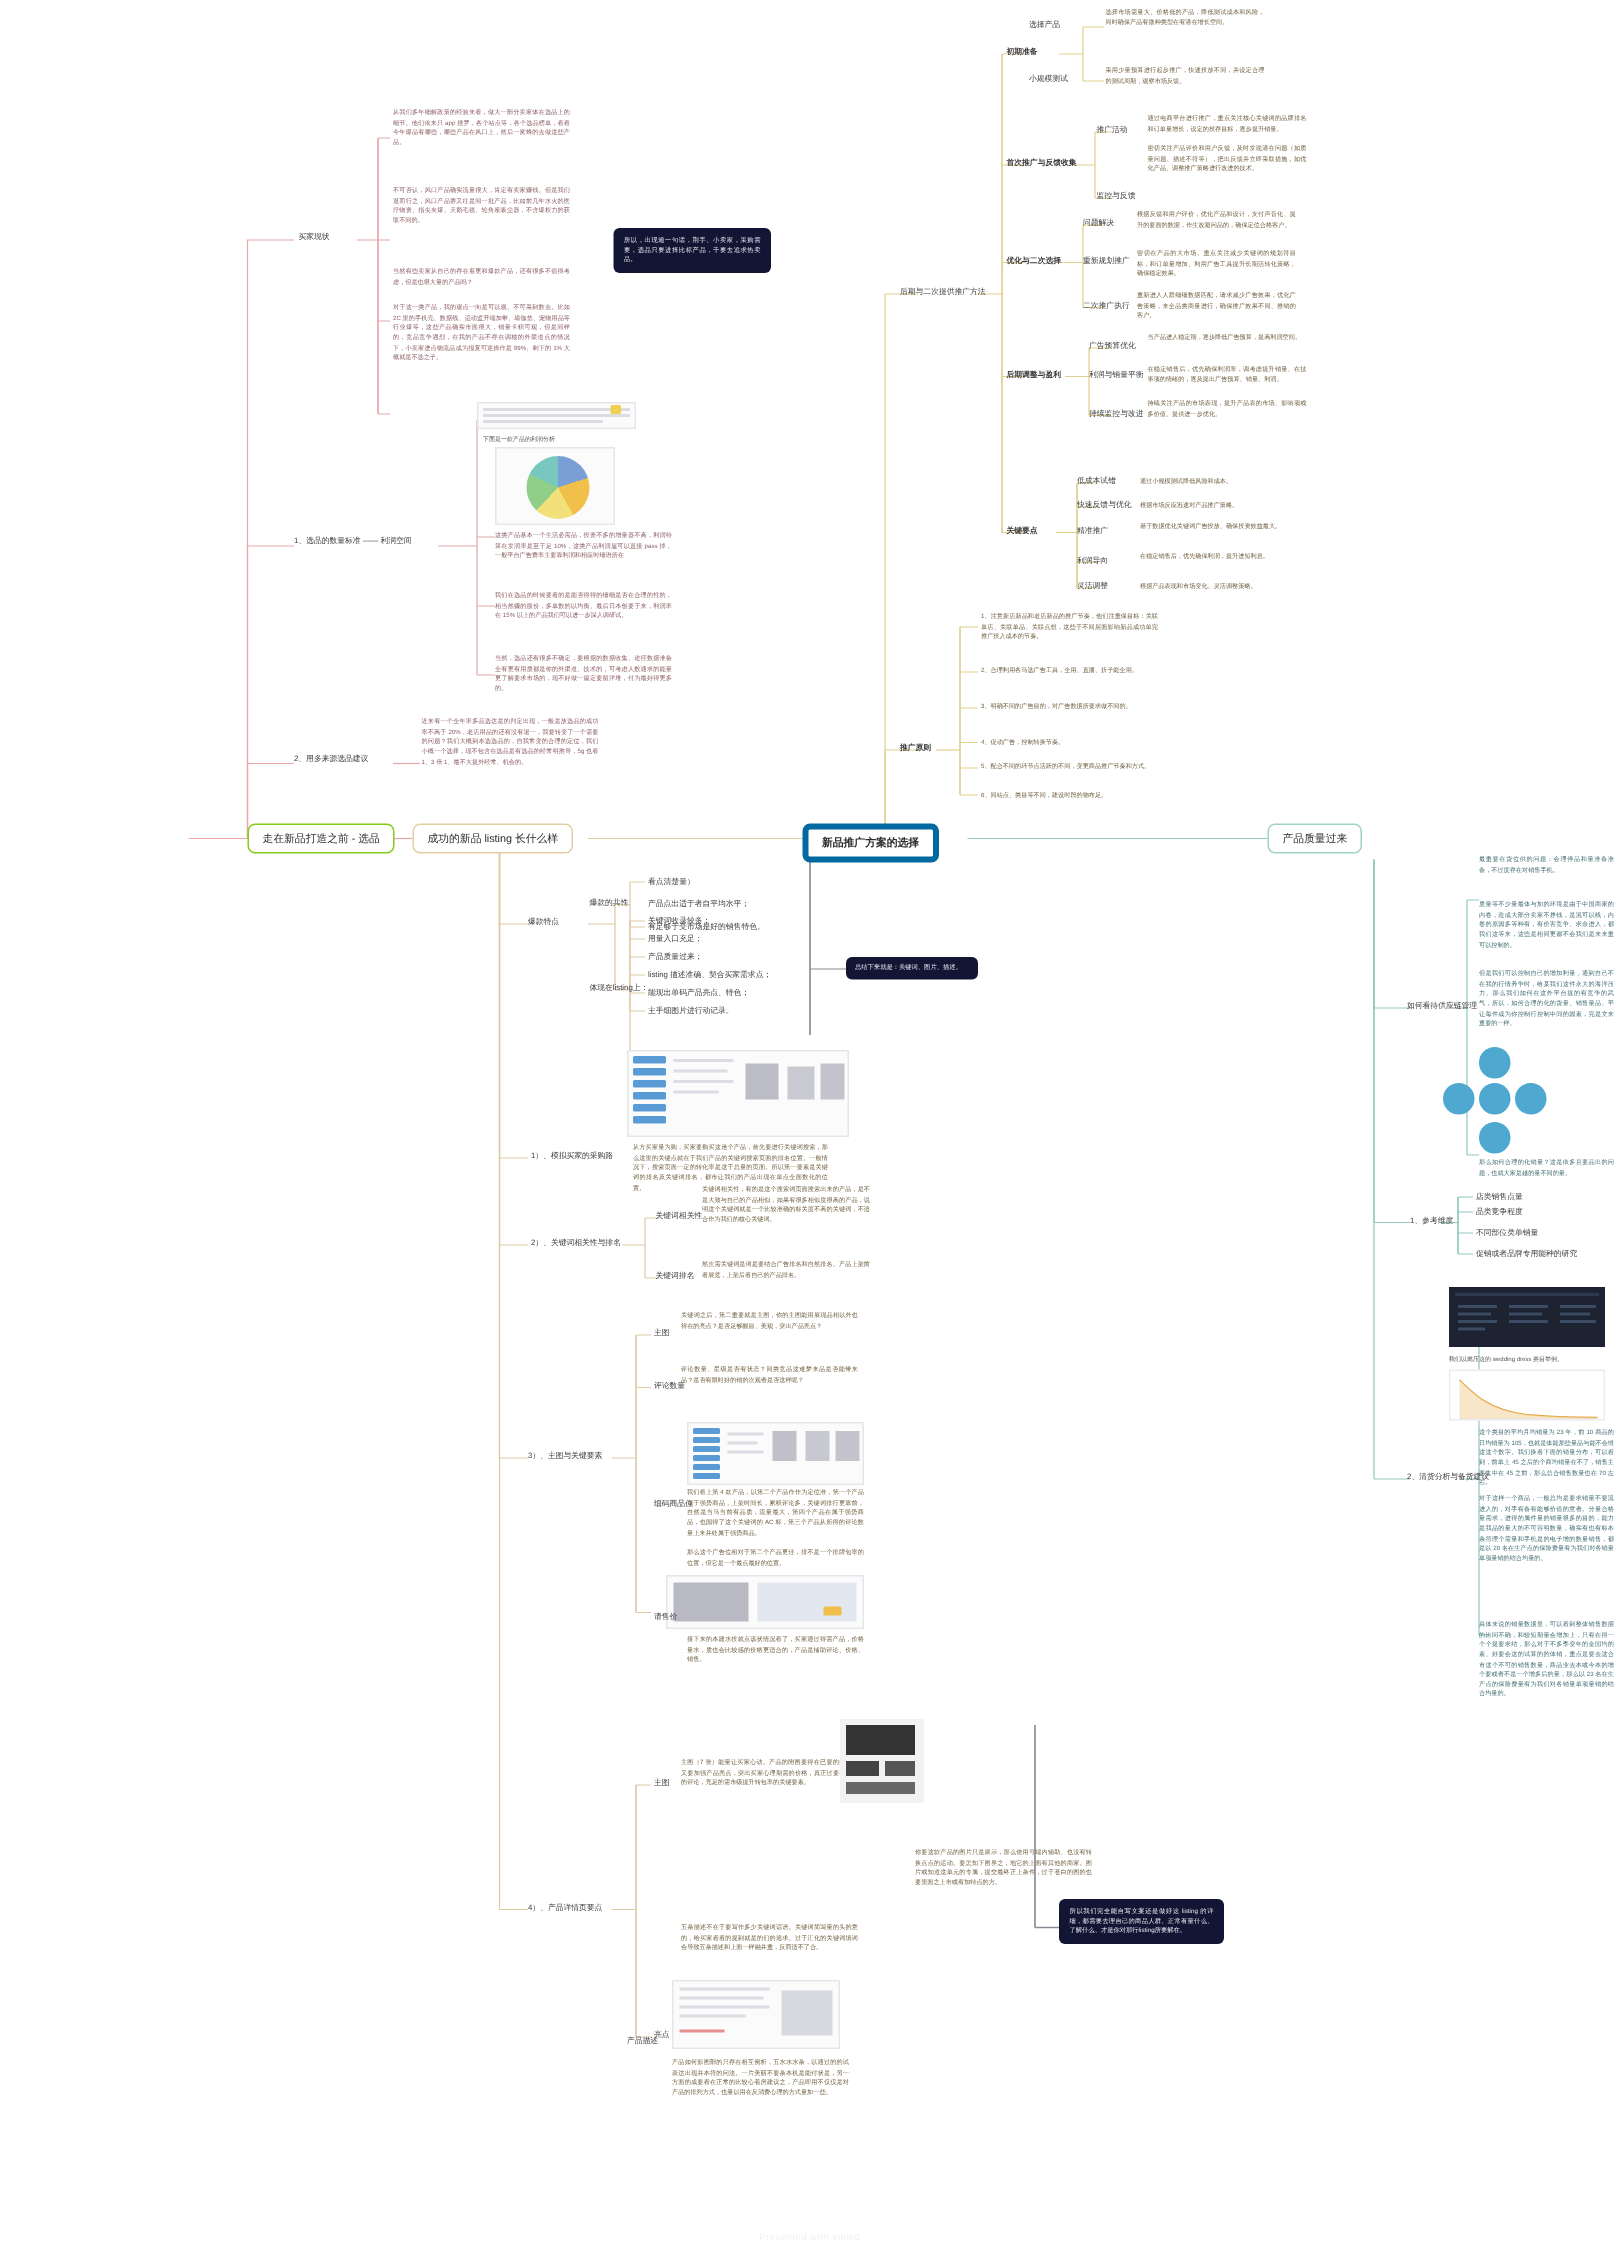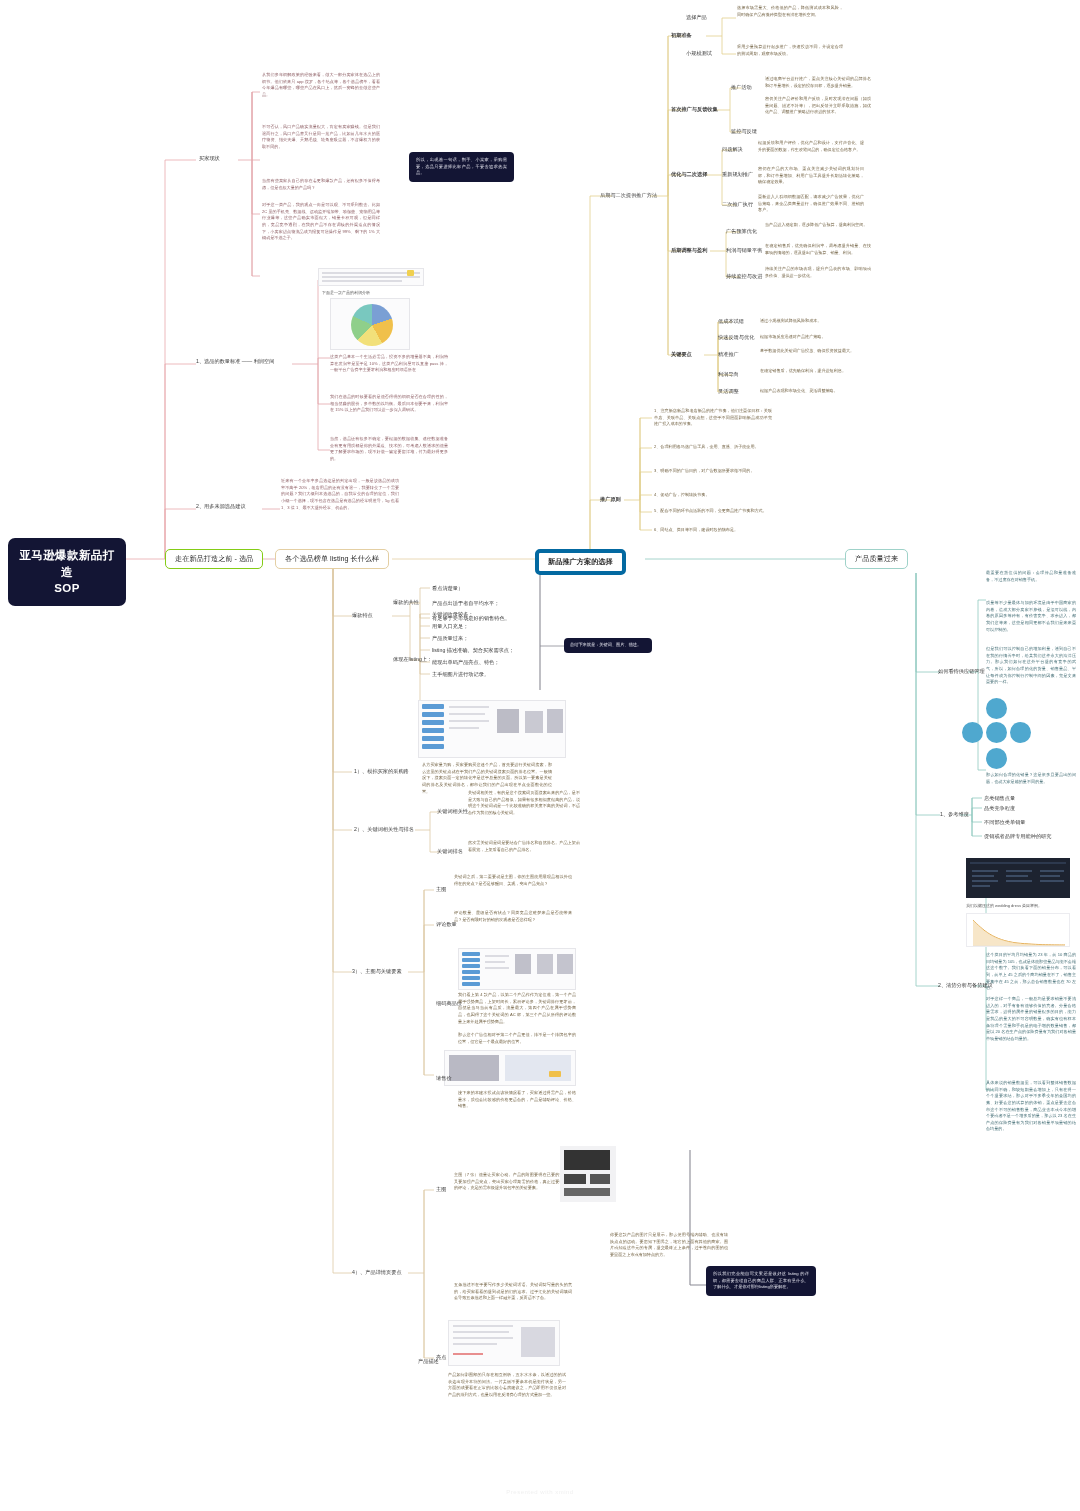--- a/index.html
+++ b/index.html
@@ -132,27 +132,23 @@
       <path d="M916 573 V672 M916 672 H940" stroke="#8fc9bf"></path>
       <path d="M916 573 V815 M916 815 H940" stroke="#8fc9bf"></path>
       <path d="M916 573 V986 M916 986 H940" stroke="#8fc9bf"></path>
       <path d="M968 672 H978 V600 M978 672 V770 M978 600 H986 M978 770 H986" stroke="#8fc9bf"></path>
       <path d="M960 815 H972 V798 M972 815 V808 M972 815 V822 M972 815 V836 M972 798 H982 M972 808 H982 M972 822 H982 M972 836 H982" stroke="#8fc9bf"></path>
       <path d="M972 798 V836" stroke="#8fc9bf"></path>
       <path d="M975 986 H986 V866 M986 986 V986 M986 986 V1090 M986 866 H994 M986 1090 H994" stroke="#8fc9bf"></path>
     </g>
   </svg>
 
-  <div class="node root" style="left:8px; top:538px; width:118px;">
-    <div>亚马逊爆款新品打造</div>
-    <div>SOP</div>
-  </div>
 
   <div class="node mainbr br-pink" style="left:165px; top:549px;">走在新品打造之前 - 选品</div>
-  <div class="node mainbr br-tan" style="left:275px; top:549px;">各个选品榜单 listing 长什么样</div>
+  <div class="node mainbr br-tan" style="left:275px; top:549px;">成功的新品 listing 长什么样</div>
   <div class="node mainbr br-yell" style="left:535px; top:549px;">新品推广方案的选择</div>
   <div class="node mainbr br-teal" style="left:845px; top:549px;">产品质量过来</div>
 
   <div class="lbl" style="left:199px; top:155px;">买家现状</div>
 
   <div class="para pink" style="left:262px; top:72px; width:118px;">从我们多年细解政策的经验来看，做大一部分卖家体在选品上的细节。他们依来只 app 搜罗，各个站点等，各个选品榜单，看看今年爆品有哪些，哪些产品在风口上，然后一窝蜂的去做这些产品。</div>
   <div class="para pink" style="left:262px; top:124px; width:118px;">不可否认，风口产品确实流量很大，肯定有卖家赚钱。但是我们退而行之，风口产品赛又往是同一批产品，比如前几年水火的医疗物资、指尖夹爆、天鹅毛毯、轮角座吸尘器，不含爆权力的获取不同的。</div>
   <div class="para pink" style="left:262px; top:178px; width:118px;">当然有些卖家从自己的存在着更和爆款产品，还有很多不值得考虑，但是也很大量的产品吗？</div>
   <div class="para pink" style="left:262px; top:202px; width:118px;">对于这一类产品，我的观点一向是可以观、不可采到数去。比如 2C 里的手机壳、数据线、运动监开端加带、瑜伽垫、宠物用品等行业爆等，这些产品确实市面很大，销量卡积可观，但是同样的，竞品竞争遇烈，在我的产品不存在调核的外渠道点的情况下，小卖家进点物流品成为报复可逆操作是 99%、剩下的 1% 大概就是不选之子。</div>
 

